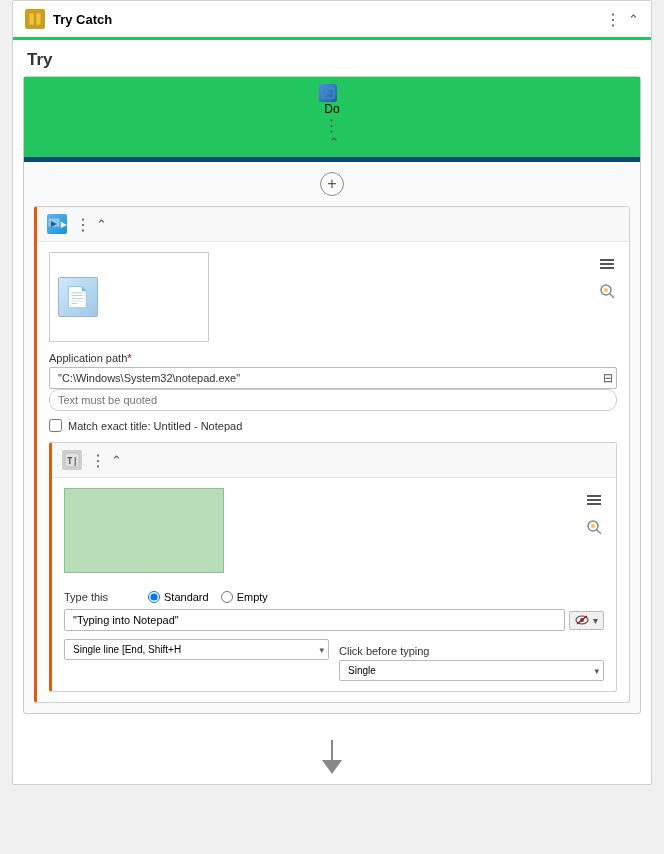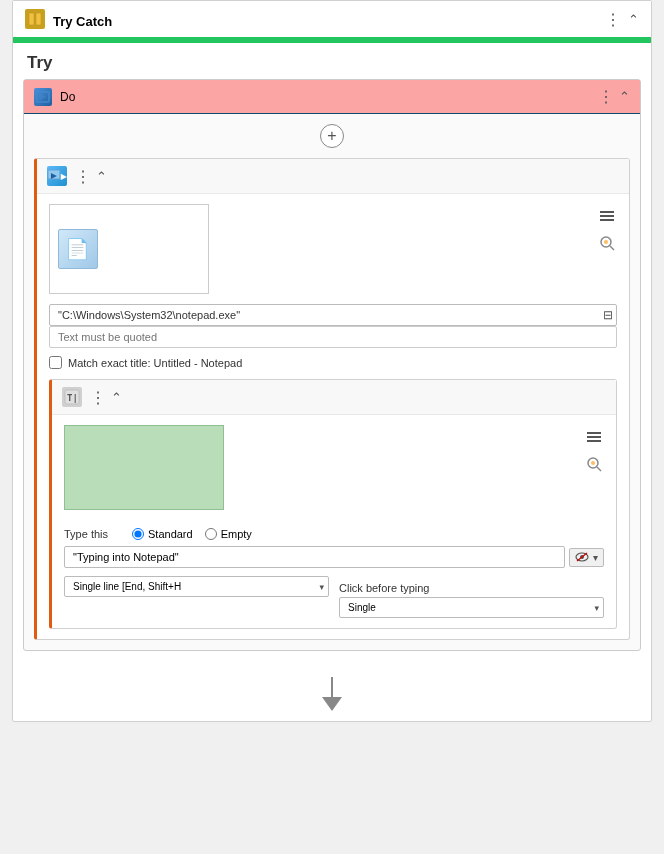--- a/index.html
+++ b/index.html
@@ -15,23 +15,23 @@
       background: #fff;
       width: 640px;
       margin: 0 auto;
       border: 1px solid #d0d0d0;
       border-radius: 2px;
     }
 
     
     .header-bar {
       display: flex;
-      align-items: flex-end;
+      align-items: center;
       padding: 8px 12px;
-      border-bottom: 6px solid #22c55e;
+      border-bottom: 3px solid #22c55e;
       background: #fff;
     }
     .header-icon {
       width: 20px;
       height: 20px;
       background: #c8a020;
       border-radius: 2px;
       margin-right: 8px;
       display: flex; align-items: center; justify-content: center;
       font-size: 10px; color: white; font-weight: bold;
@@ -59,22 +59,23 @@
     .do-block {
       margin: 0 10px 10px;
       border: 1px solid #ccc;
       border-radius: 3px;
       background: #fafafa;
     }
     .do-header {
       display: flex;
       align-items: center;
       padding: 7px 10px;
-      border-bottom: 1px solid #0c4a6e;
-      background: #fca5a5;
+      border-bottom: 5px solid #0c4a6e;
+      background: #22c55e;
+      flex-direction: column;
     }
     .do-icon {
       width: 18px; height: 18px;
       background: linear-gradient(135deg, #4a90d9, #2060a0);
       border-radius: 2px;
       margin-right: 8px;
       display: flex; align-items: center; justify-content: center;
       font-size: 9px; color: white; font-weight: bold;
     }
     .do-title {
@@ -195,21 +196,21 @@
     .field-input-wrapper .input-icon {
       position: absolute;
       right: 4px;
       top: 50%;
       transform: translateY(-50%);
       color: #555;
       font-size: 12px;
     }
     .placeholder-input {
       border: 1px solid #ccc;
-      border-radius: 2px;
+      border-radius: 10px;
       padding: 4px 8px;
       font-size: 11px;
       color: #aaa;
       width: 100%;
       background: #fff;
     }
     .checkbox-row {
       display: flex;
       align-items: flex-end;
       gap: 6px;
@@ -261,21 +262,21 @@
       height: 85px;
       background: #b8ddb8;
       border: 1px solid #90c090;
       margin-bottom: 8px;
     }
 
     
     .radio-row {
       display: flex;
       align-items: center;
-      gap: 8px;
+      gap: 24px;
       margin-bottom: 6px;
     }
     .radio-group {
       display: flex;
       align-items: center;
       gap: 12px;
     }
     .radio-option {
       display: flex;
       align-items: center;
@@ -466,20 +467,23 @@
             <div style="width:18px;height:18px;position:relative;">
               <svg width="18" height="18" viewBox="0 0 18 18">
                 <circle cx="8" cy="8" r="5" fill="none" stroke="#888" stroke-width="1.5"></circle>
                 <line x1="12" y1="12" x2="16" y2="16" stroke="#888" stroke-width="1.5"></line>
                 <circle cx="8" cy="8" r="2" fill="#ffa020" opacity="0.7"></circle>
               </svg>
             </div>
           </div>
         </div>
 
+        <div class="field-label">
+          <span>Application path</span><span class="required">*</span>
+        </div>
         <div class="field-input-wrapper">
           <input type="text" value="&quot;C:\Windows\System32\notepad.exe&quot;" style="font-size: 11px; width: 100%; border: 1px solid rgb(187, 187, 187); border-radius: 2px; padding: 4px 28px 4px 8px; color: rgb(51, 51, 51);">
           <span class="input-icon">⊟</span>
         </div>
 
         <input type="text" class="placeholder-input" placeholder="Text must be quoted" style="">
 
         <div class="checkbox-row">
           <input type="checkbox" style="">
           <span class="checkbox-label">Match exact title: Untitled - Notepad</span>

